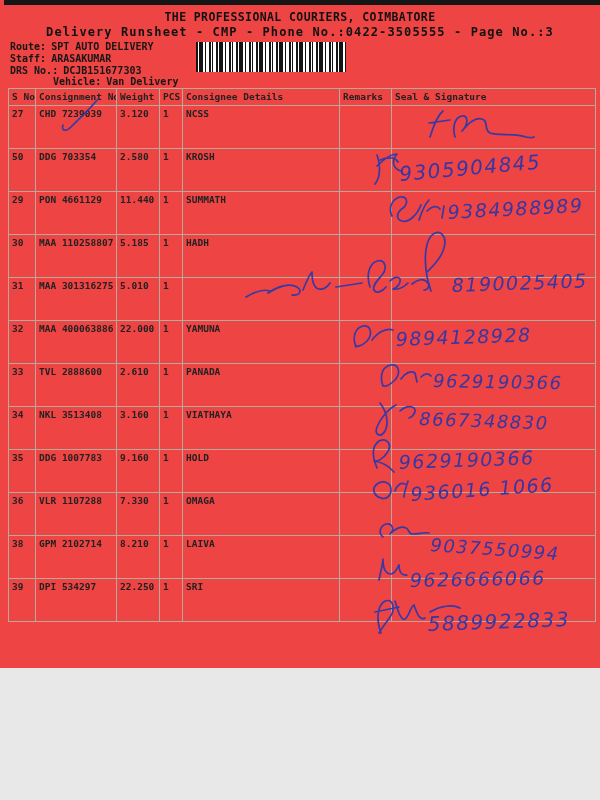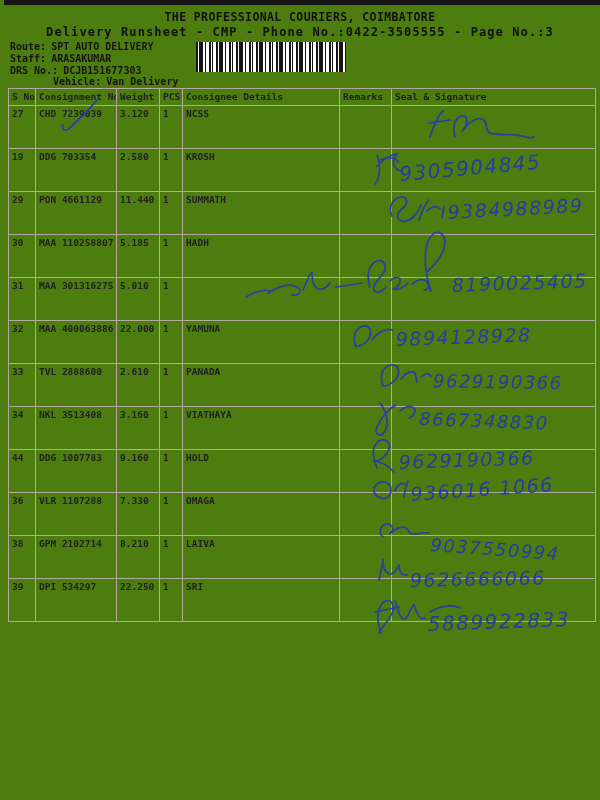--- a/index.html
+++ b/index.html
@@ -1,18 +1,18 @@
 <!DOCTYPE html>
 <html><head>
 <meta charset="utf-8">
 <style>
   html,body{margin:0;padding:0;background:#e8e8e8;}
   .page{
-    position:relative;width:600px;height:800px;margin:0 auto;
-    background:#4d7c0f;overflow:hidden;
+    position:relative;width:600px;height:668px;margin:0 auto;
+    background:#ef4444;overflow:hidden;
     font-family:"DejaVu Sans Mono",monospace;color:#1f1f1f;
   }
   .topbar{position:absolute;left:4px;top:0;width:596px;height:5px;background:#161616;}
   .doc-title{
     position:absolute;left:0;top:10px;width:600px;text-align:center;
     font-weight:bold;font-size:11.5px;letter-spacing:.4px;color:#111;
   }
   .doc-subtitle{
     position:absolute;left:0;top:25px;width:600px;text-align:center;
     font-weight:bold;font-size:12px;letter-spacing:1.1px;color:#111;
@@ -97,21 +97,21 @@
         <tr>
           <td class="c-sno">27</td>
           <td class="c-consignment">CHD 7239039</td>
           <td class="c-weight">3.120</td>
           <td class="c-pcs">1</td>
           <td class="c-consignee">NCSS</td>
           <td class="c-remarks"></td>
           <td class="c-sig"></td>
         </tr>
         <tr>
-          <td class="c-sno">19</td>
+          <td class="c-sno">50</td>
           <td class="c-consignment">DDG 703354</td>
           <td class="c-weight">2.580</td>
           <td class="c-pcs">1</td>
           <td class="c-consignee">KROSH</td>
           <td class="c-remarks"></td>
           <td class="c-sig"></td>
         </tr>
         <tr>
           <td class="c-sno">29</td>
           <td class="c-consignment">PON 4661129</td>
@@ -160,21 +160,21 @@
         <tr>
           <td class="c-sno">34</td>
           <td class="c-consignment">NKL 3513408</td>
           <td class="c-weight">3.160</td>
           <td class="c-pcs">1</td>
           <td class="c-consignee">VIATHAYA</td>
           <td class="c-remarks"></td>
           <td class="c-sig"></td>
         </tr>
         <tr>
-          <td class="c-sno">44</td>
+          <td class="c-sno">35</td>
           <td class="c-consignment">DDG 1007783</td>
           <td class="c-weight">9.160</td>
           <td class="c-pcs">1</td>
           <td class="c-consignee">HOLD</td>
           <td class="c-remarks"></td>
           <td class="c-sig"></td>
         </tr>
         <tr>
           <td class="c-sno">36</td>
           <td class="c-consignment">VLR 1107288</td>

